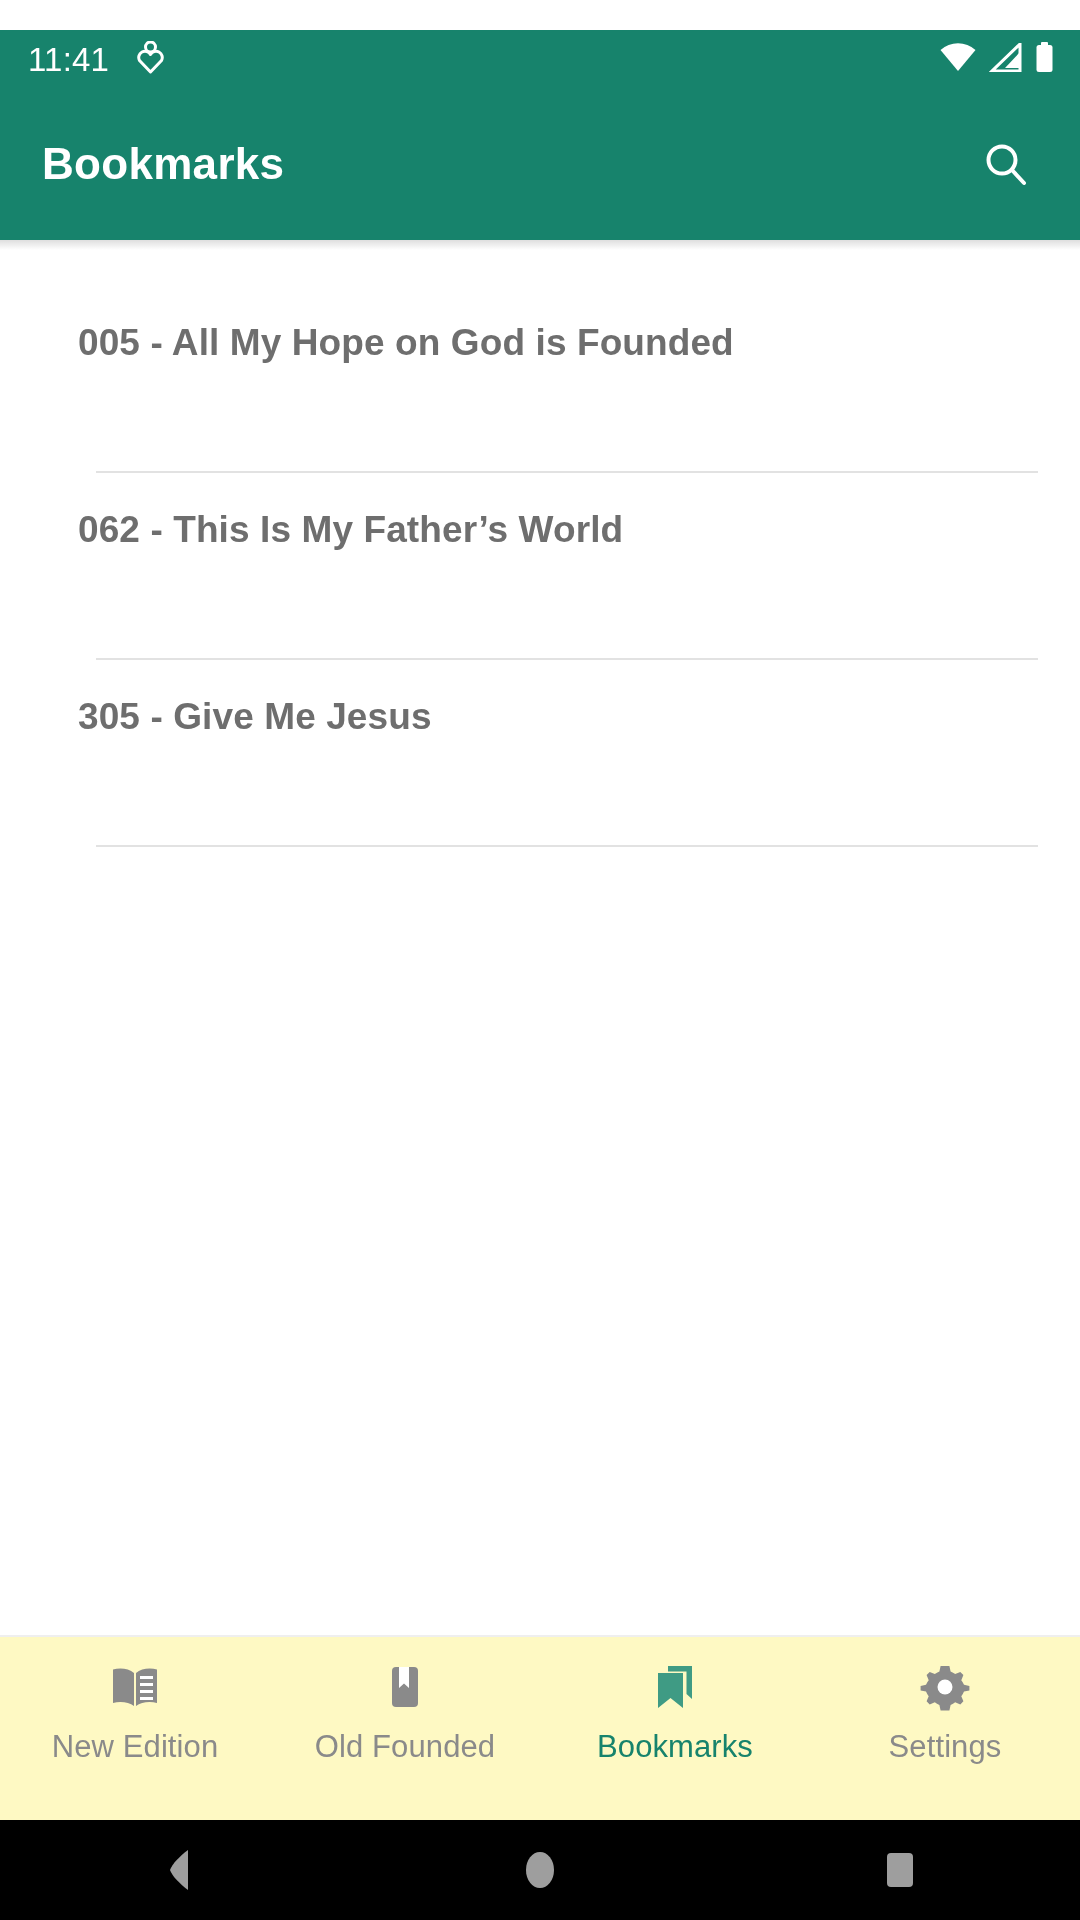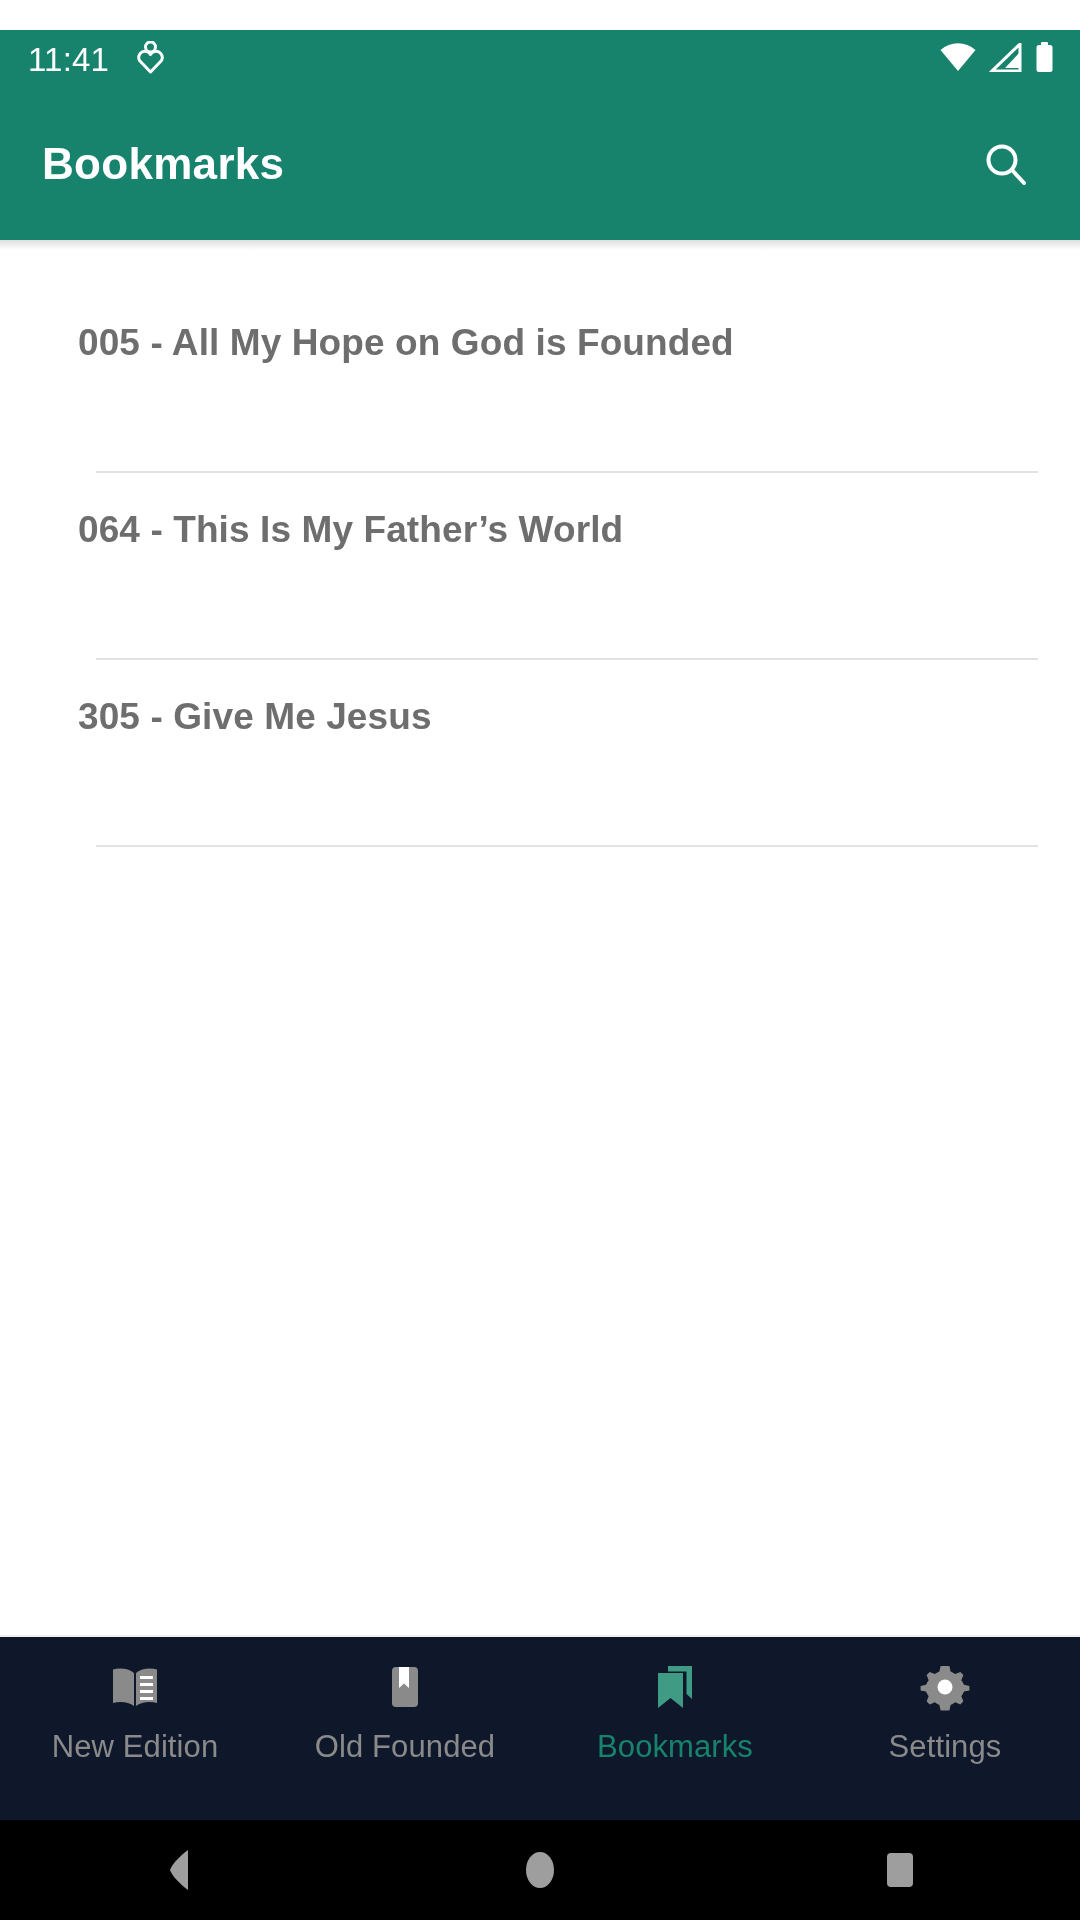--- a/index.html
+++ b/index.html
@@ -117,21 +117,21 @@
     bottom: 0;
     height: 2px;
     background: #e2e2e2;
   }
   .list-item:last-child .item-divider { display: none; }
 
   
   .bottom-nav {
     flex: 0 0 auto;
     height: 185px;
-    background: #0f172a;
+    background: #fef9c3;
     border-top: 2px solid #efefef;
     display: flex;
     align-items: flex-start;
     padding-top: 22px;
   }
   .nav-item {
     flex: 1 1 0;
     display: flex;
     flex-direction: column;
     align-items: center;
@@ -218,21 +218,21 @@
   <div class="bar-shadow"></div>
 
   <div class="list">
 
     <div class="list-item">
       <span class="item-title">005 - All My Hope on God is Founded</span>
       <span class="item-divider"></span>
     </div>
 
     <div class="list-item">
-      <span class="item-title">064 - This Is My Father’s World</span>
+      <span class="item-title">062 - This Is My Father’s World</span>
       <span class="item-divider"></span>
     </div>
 
     <div class="list-item">
       <span class="item-title">305 - Give Me Jesus</span>
       <span class="item-divider"></span>
     </div>
 
     <div class="list-item">
       <span class="item-divider"></span>

